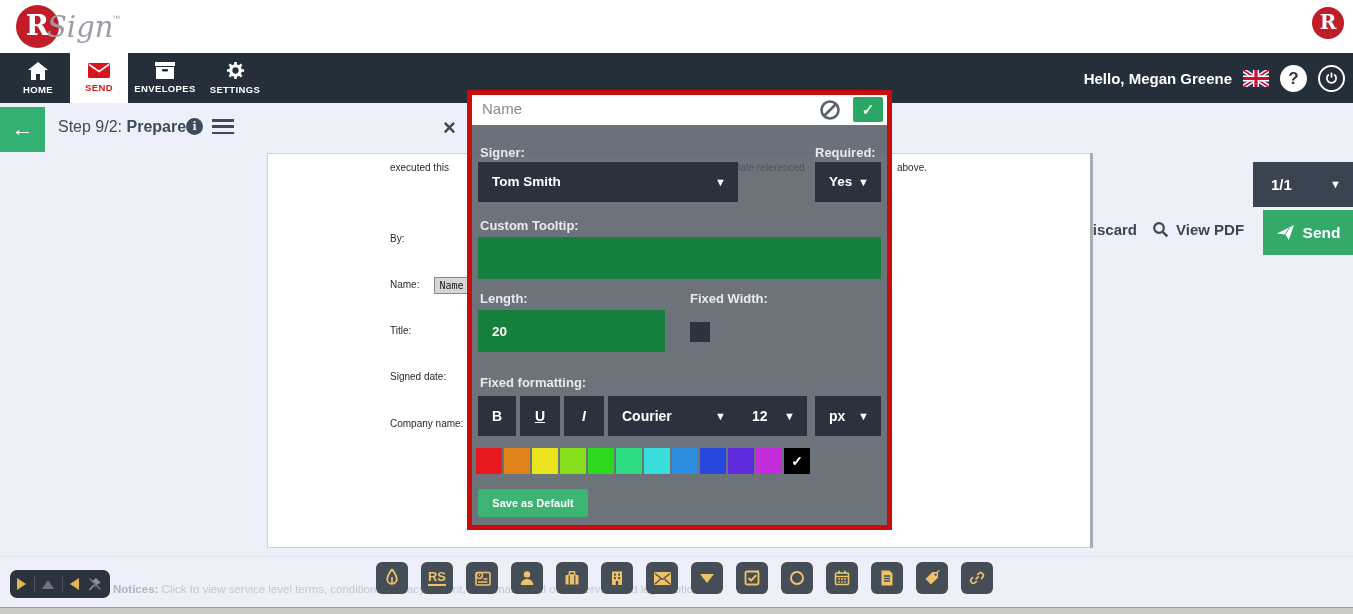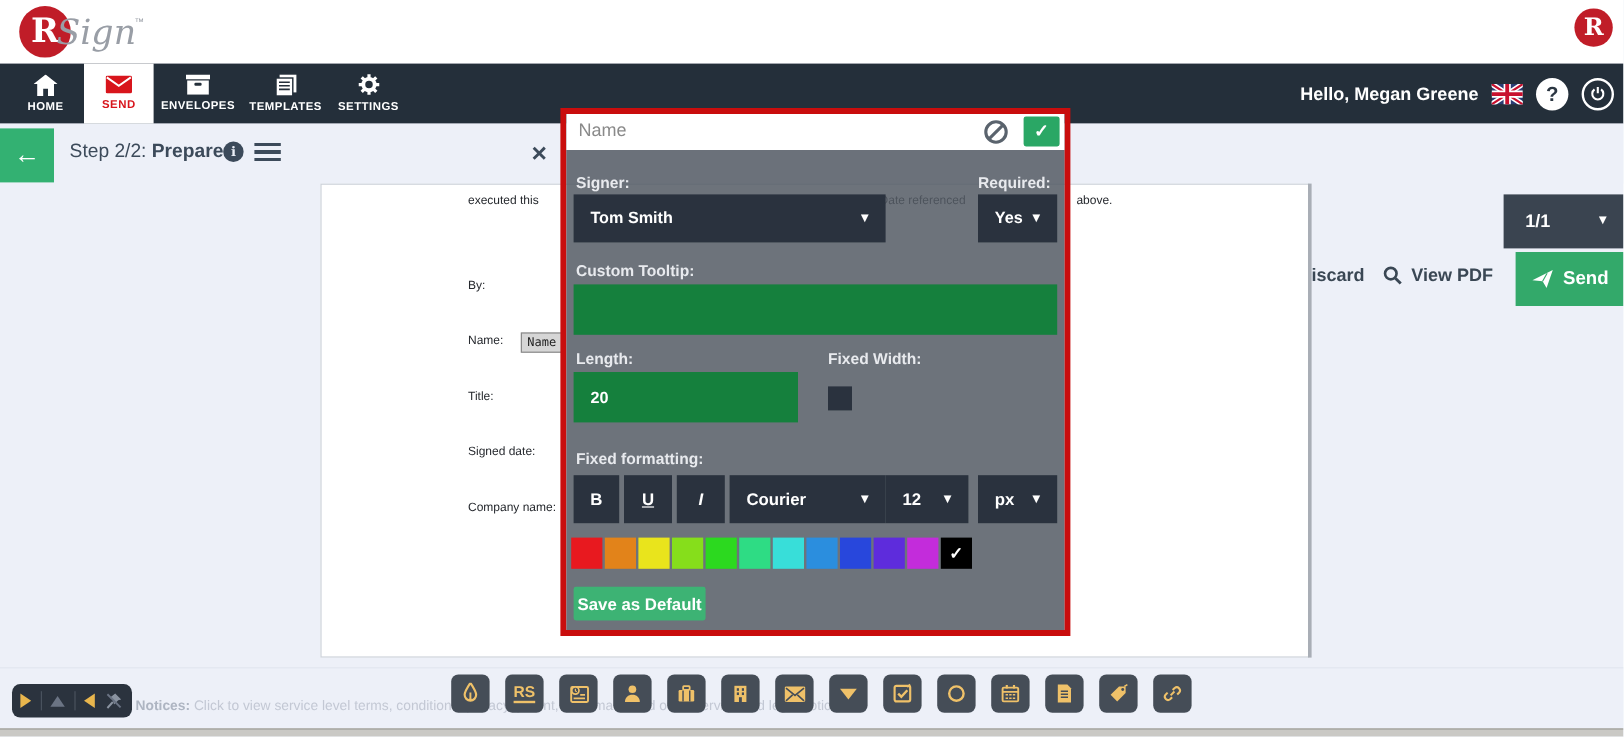--- a/index.html
+++ b/index.html
@@ -86,21 +86,21 @@
              line-height:40px; height:40px; padding-left:14px; cursor:pointer; }
   .mselect .caret { position:absolute; right:12px; top:0; font-size:11px; }
   .minput { position:absolute; background:#15803d; border:none; color:#fff; font-size:13.5px;
             font-weight:bold; height:42px; padding-left:14px; font-family:"Liberation Sans",sans-serif; }
   .mcheck { position:absolute; left:218px; top:227px; width:20px; height:20px; background:#2a323e; cursor:pointer; }
   .fmt-btn { position:absolute; top:301px; height:40px; background:#2a323e; color:#fff;
              font-size:14px; font-weight:bold; text-align:center; line-height:40px; cursor:pointer; }
   .swatch { position:absolute; top:353px; width:26px; height:26px; cursor:pointer; color:#fff;
             font-size:14px; font-weight:bold; text-align:center; line-height:26px; }
   .save-default { position:absolute; left:6px; top:394px; width:110px; height:28px; background:#3db374;
-                  color:#fff; font-size:14px; font-weight:bold; text-align:center; line-height:28px;
+                  color:#fff; font-size:11px; font-weight:bold; text-align:center; line-height:28px;
                   border-radius:2px; cursor:pointer; }
 
   
   .footzone { position:absolute; left:0; top:556px; width:1353px; height:51px; background:#edf0f8;
               border-top:1px solid #e2e6ef; }
   .navgroup { position:absolute; left:10px; top:570px; width:100px; height:28px; background:#2b333e;
               border-radius:7px; display:flex; align-items:center; justify-content:space-evenly; }
   .ng-div { width:1px; height:16px; background:#49525e; }
   .tri-r { width:0; height:0; border-left:9px solid #e9b64d; border-top:6px solid transparent;
            border-bottom:6px solid transparent; cursor:pointer; }
@@ -149,28 +149,20 @@
         <span class="tlabel">SEND</span>
       </div>
       <div class="tab w74">
         <svg width="22" height="17" viewBox="0 0 22 17">
             <path d="M1 0h20v4H1z" fill="#fff"></path>
             <path d="M2 5h18v12H2z" fill="#fff"></path>
             <rect x="8" y="7" width="6" height="2.4" rx="1" fill="#242f3a"></rect>
           </svg>
         <span class="tlabel">ENVELOPES</span>
       </div>
-      <div class="tab w72">
-        <svg width="19" height="18" viewBox="0 0 19 18">
-            <rect x="4" y="0" width="14" height="15" fill="#fff"></rect>
-            <rect x="1" y="3" width="14" height="15" fill="#fff" stroke="#242f3a" stroke-width="1.2"></rect>
-            <path d="M3.5 6.5h9M3.5 9.5h9M3.5 12.5h9" stroke="#242f3a" stroke-width="1.3"></path>
-          </svg>
-        <span class="tlabel">TEMPLATES</span>
-      </div>
       <div class="tab w66">
         <svg width="19" height="19" viewBox="0 0 20 20">
             <g stroke="#fff" stroke-width="2.8">
               <path d="M10 1v4M10 15v4M1 10h4M15 10h4M3.6 3.6l2.8 2.8M13.6 13.6l2.8 2.8M16.4 3.6l-2.8 2.8M6.4 13.6l-2.8 2.8"></path>
             </g>
             <circle cx="10" cy="10" r="5" fill="none" stroke="#fff" stroke-width="3.4"></circle>
           </svg>
         <span class="tlabel">SETTINGS</span>
       </div>
     </div>
@@ -188,21 +180,21 @@
         <svg width="13" height="14" viewBox="0 0 18 18">
             <path d="M5.2 4.2a6.4 6.4 0 1 0 7.6 0" fill="none" stroke="#fff" stroke-width="2.4"></path>
             <path d="M9 1.5v7" stroke="#fff" stroke-width="2.4"></path>
           </svg>
       </div>
     </div>
   </div>
 
   <div class="subbar">
     <div class="back-btn"><span>←</span></div>
-    <div class="step"><span>Step 2/2: </span><b>Prepare</b></div>
+    <div class="step"><span>Step 9/2: </span><b>Prepare</b></div>
     <div class="info-dot"><span>i</span></div>
     <div class="list-ico"></div>
     <div class="close-x">×</div>
 
     <div class="ghost" style="left:476px;">
       <span class="gsq"></span>
       <span class="gsq"></span>
       <span class="gcirc"></span>
       <span class="gcirc"></span>
       <span class="gbars"></span>

